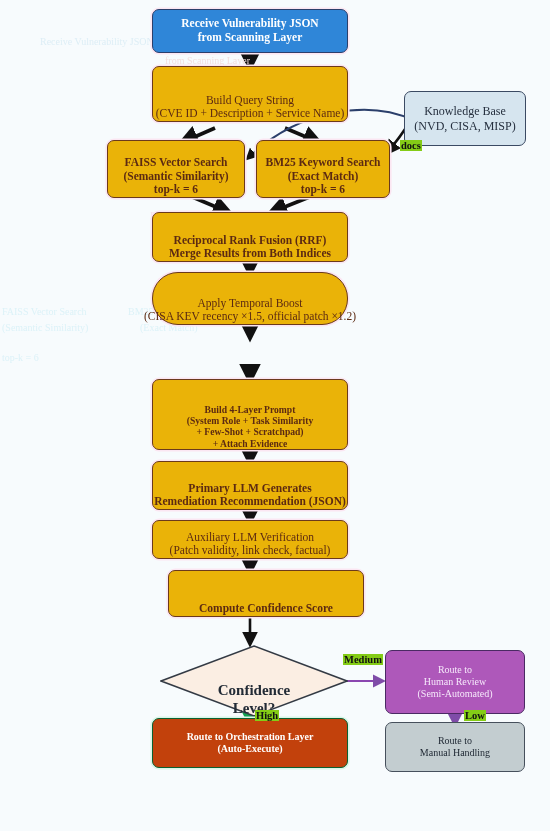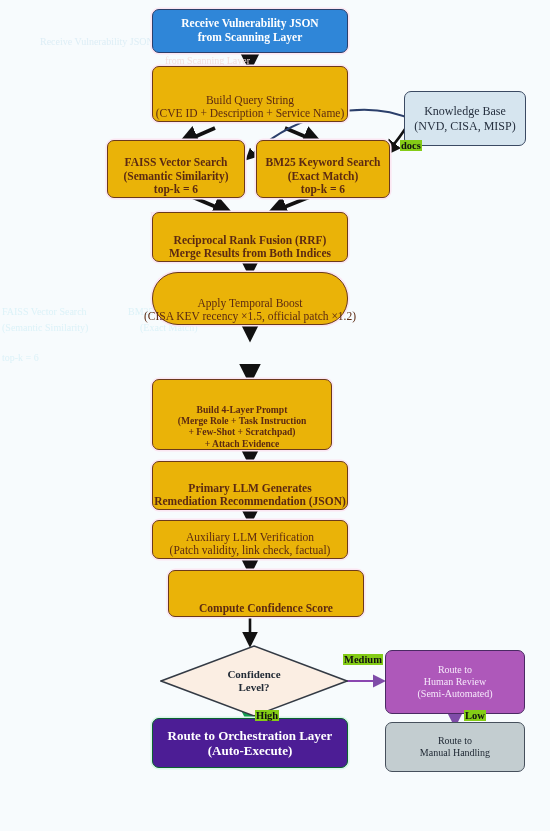--- a/index.html
+++ b/index.html
@@ -25,30 +25,30 @@
     line-height:1.18;
     white-space:nowrap;
   }
   
   .n-blue{background:#2f86d8;border:1.4px solid #2b3f6b;color:#ffffff;font-weight:bold;font-size:11.5px;
           box-shadow:0 0 0 1.6px #fbe6f2;}
   .n-orange{background:#eab308;border:1.4px solid #6b3a1c;color:#5c2a12;font-size:11.5px;
             box-shadow:0 0 0 1.6px #fbe6f2;align-items:flex-end;}
   .n-orange.bold .txt{font-weight:bold;}
   .n-kb{background:#d6e5ef;border:1.4px solid #3b4a63;color:#26303f;font-size:12px;}
-  .n-green{background:#4c1d95;border:1.4px solid #0a6030;color:#ffffff;font-weight:bold;font-size:13px;
+  .n-green{background:#c2410c;border:1.4px solid #0a6030;color:#ffffff;font-weight:bold;font-size:10px;
            box-shadow:0 0 0 1.6px #d9f6e8;}
   .n-purple{background:#ae58ba;border:1.4px solid #4a2a63;color:#f6e8fb;font-size:10px;}
   .n-gray{background:#c3cdd0;border:1.4px solid #46505c;color:#222b36;font-size:10px;}
 
   .diamond{position:absolute;z-index:3;}
   .diamond .dlabel{
     position:absolute;left:0;top:0;width:100%;height:100%;
-    display:flex;flex-direction:column;align-items:center;justify-content:center;
-    font-size:11px;font-weight:bold;color:#222b36;line-height:1.2;
+    display:flex;flex-direction:column;align-items:center;justify-content:flex-end;
+    font-size:15px;font-weight:bold;color:#222b36;line-height:1.2;
     text-align:center;
   }
   .edgelabel{
     position:absolute;z-index:5;
     background:#84cc16;
     font-size:10.5px;font-weight:bold;color:#111;
     padding:0 1px;
     white-space:nowrap;
     font-family:"Liberation Serif", serif;
   }
@@ -161,24 +161,24 @@
   </div>
 
   <div class="node n-orange" style="left:152px;top:272px;width:196px;height:53px;border-radius:26px;">
     <span class="txt">
       <span>Apply Temporal Boost</span><br>
       <span>(CISA KEV recency ×1.5, official patch ×1.2)</span>
     </span>
   </div>
 
 
-  <div class="node n-orange bold" style="left:152px;top:379px;width:180px;height:71px;font-size:9.6px;">
+  <div class="node n-orange bold" style="left:152px;top:379px;width:196px;height:71px;font-size:9.6px;">
     <span class="txt">
       <span>Build 4-Layer Prompt</span><br>
-      <span>(Merge Role + Task Instruction</span><br>
+      <span>(System Role + Task Similarity</span><br>
       <span>+ Few-Shot + Scratchpad)</span><br>
       <span>+ Attach Evidence</span>
     </span>
   </div>
 
   <div class="node n-orange bold" style="left:152px;top:461px;width:196px;height:49px;">
     <span class="txt">
       <span>Primary LLM Generates</span><br>
       <span>Remediation Recommendation (JSON)</span>
     </span>

